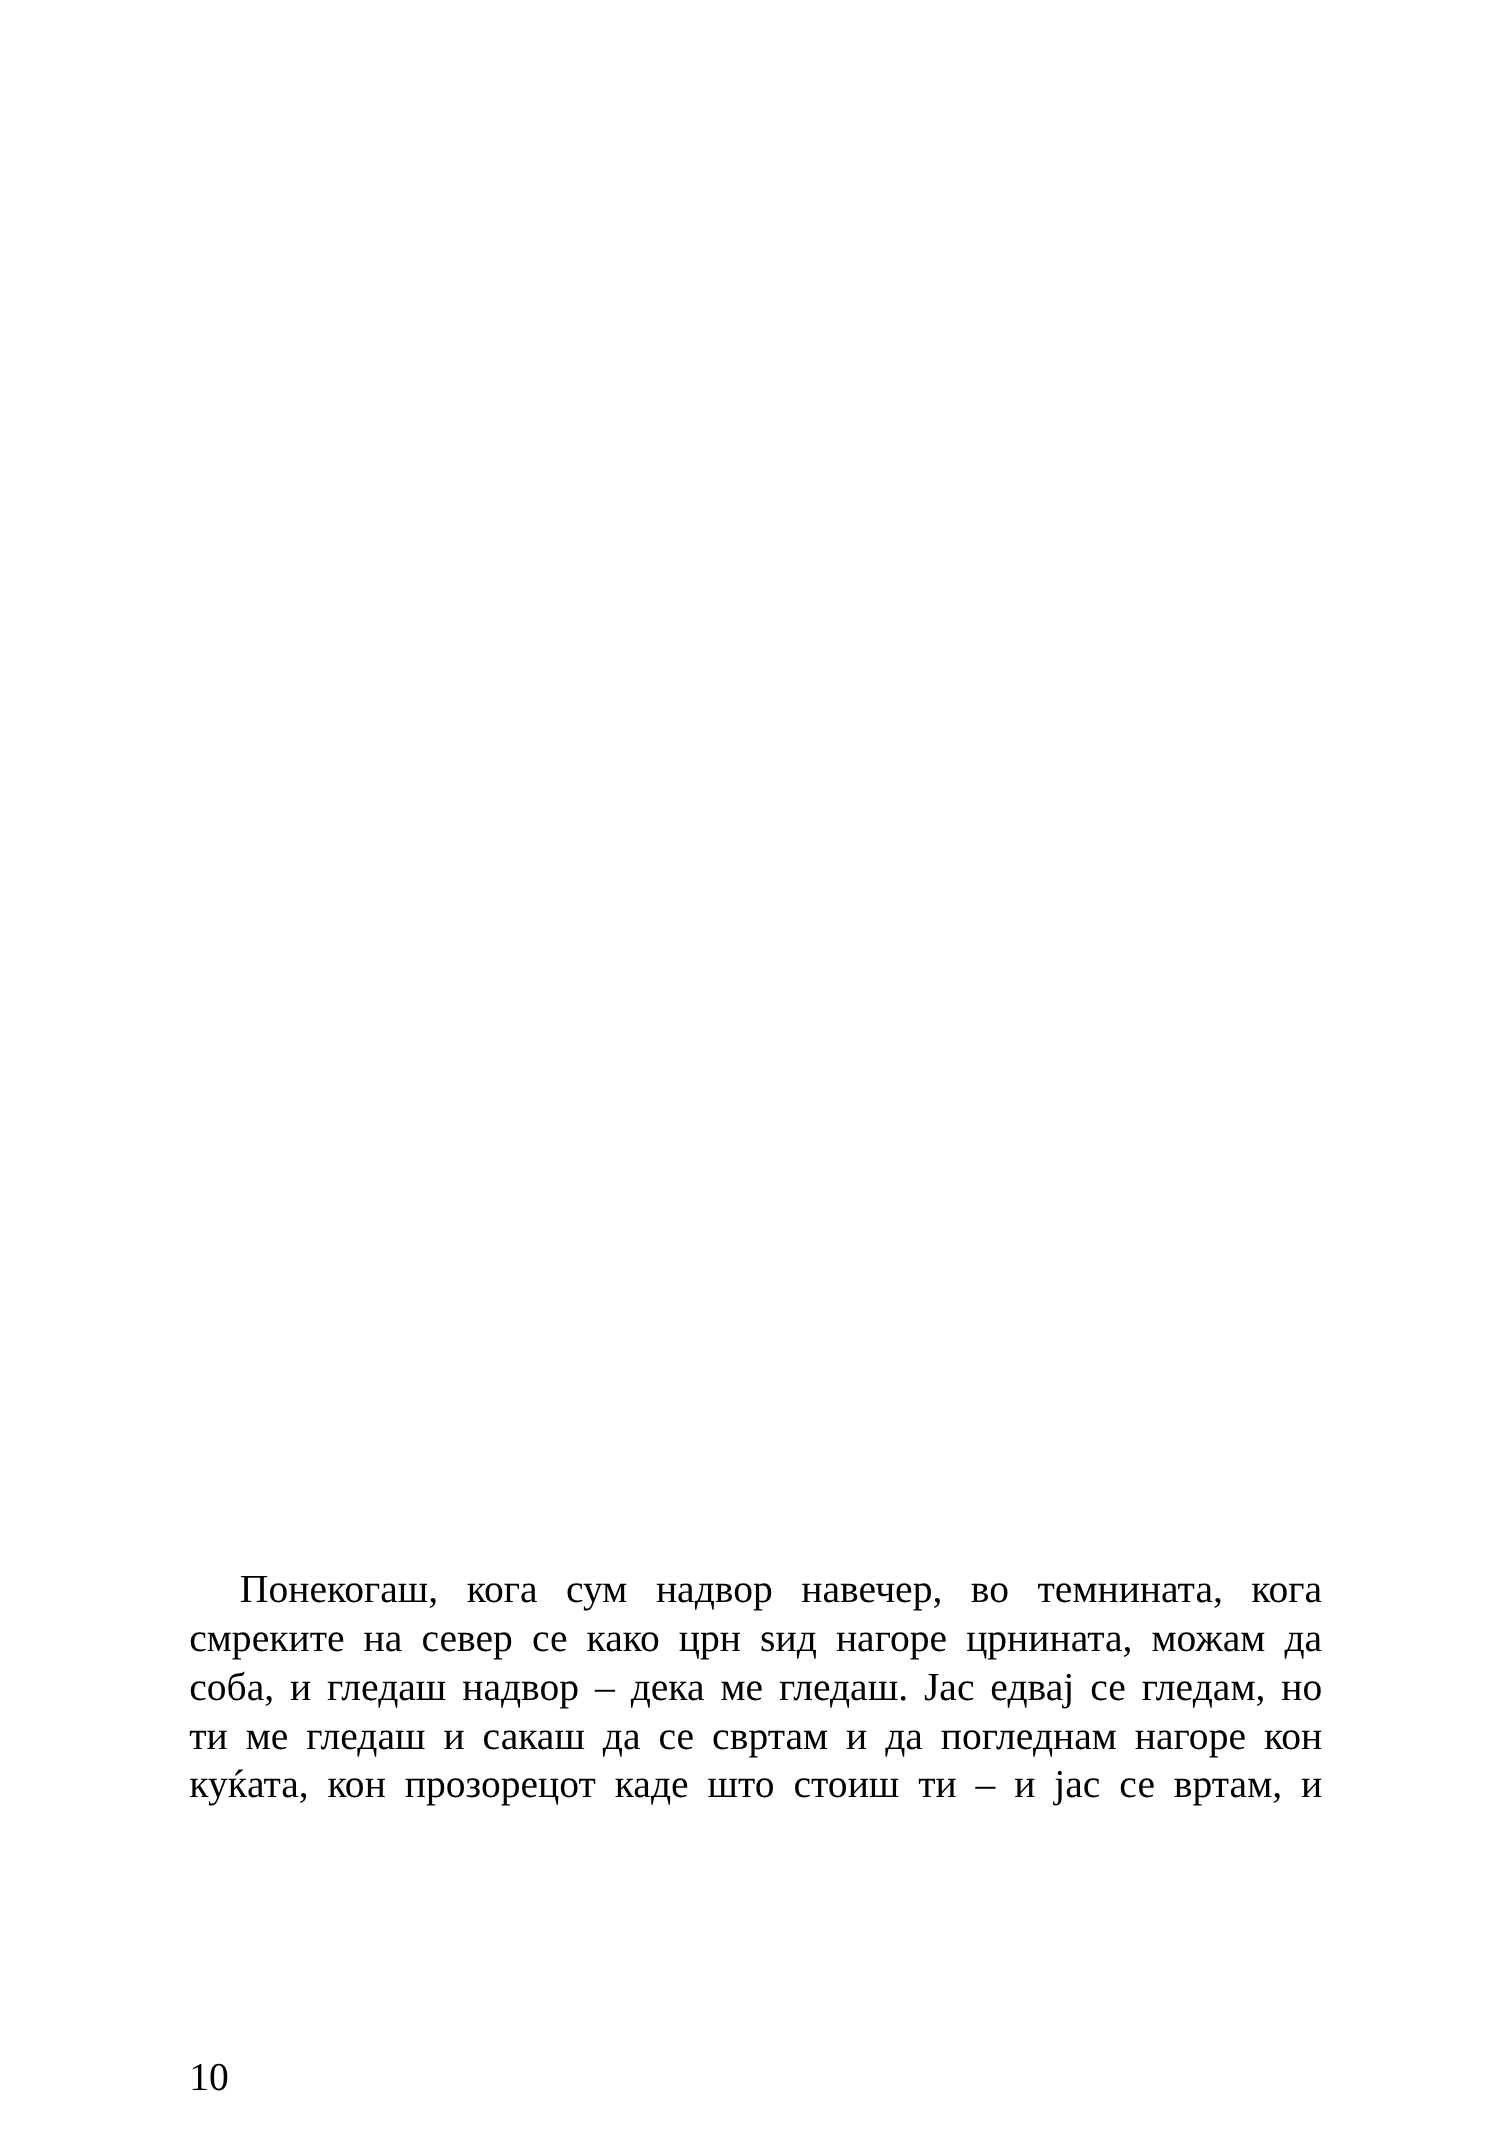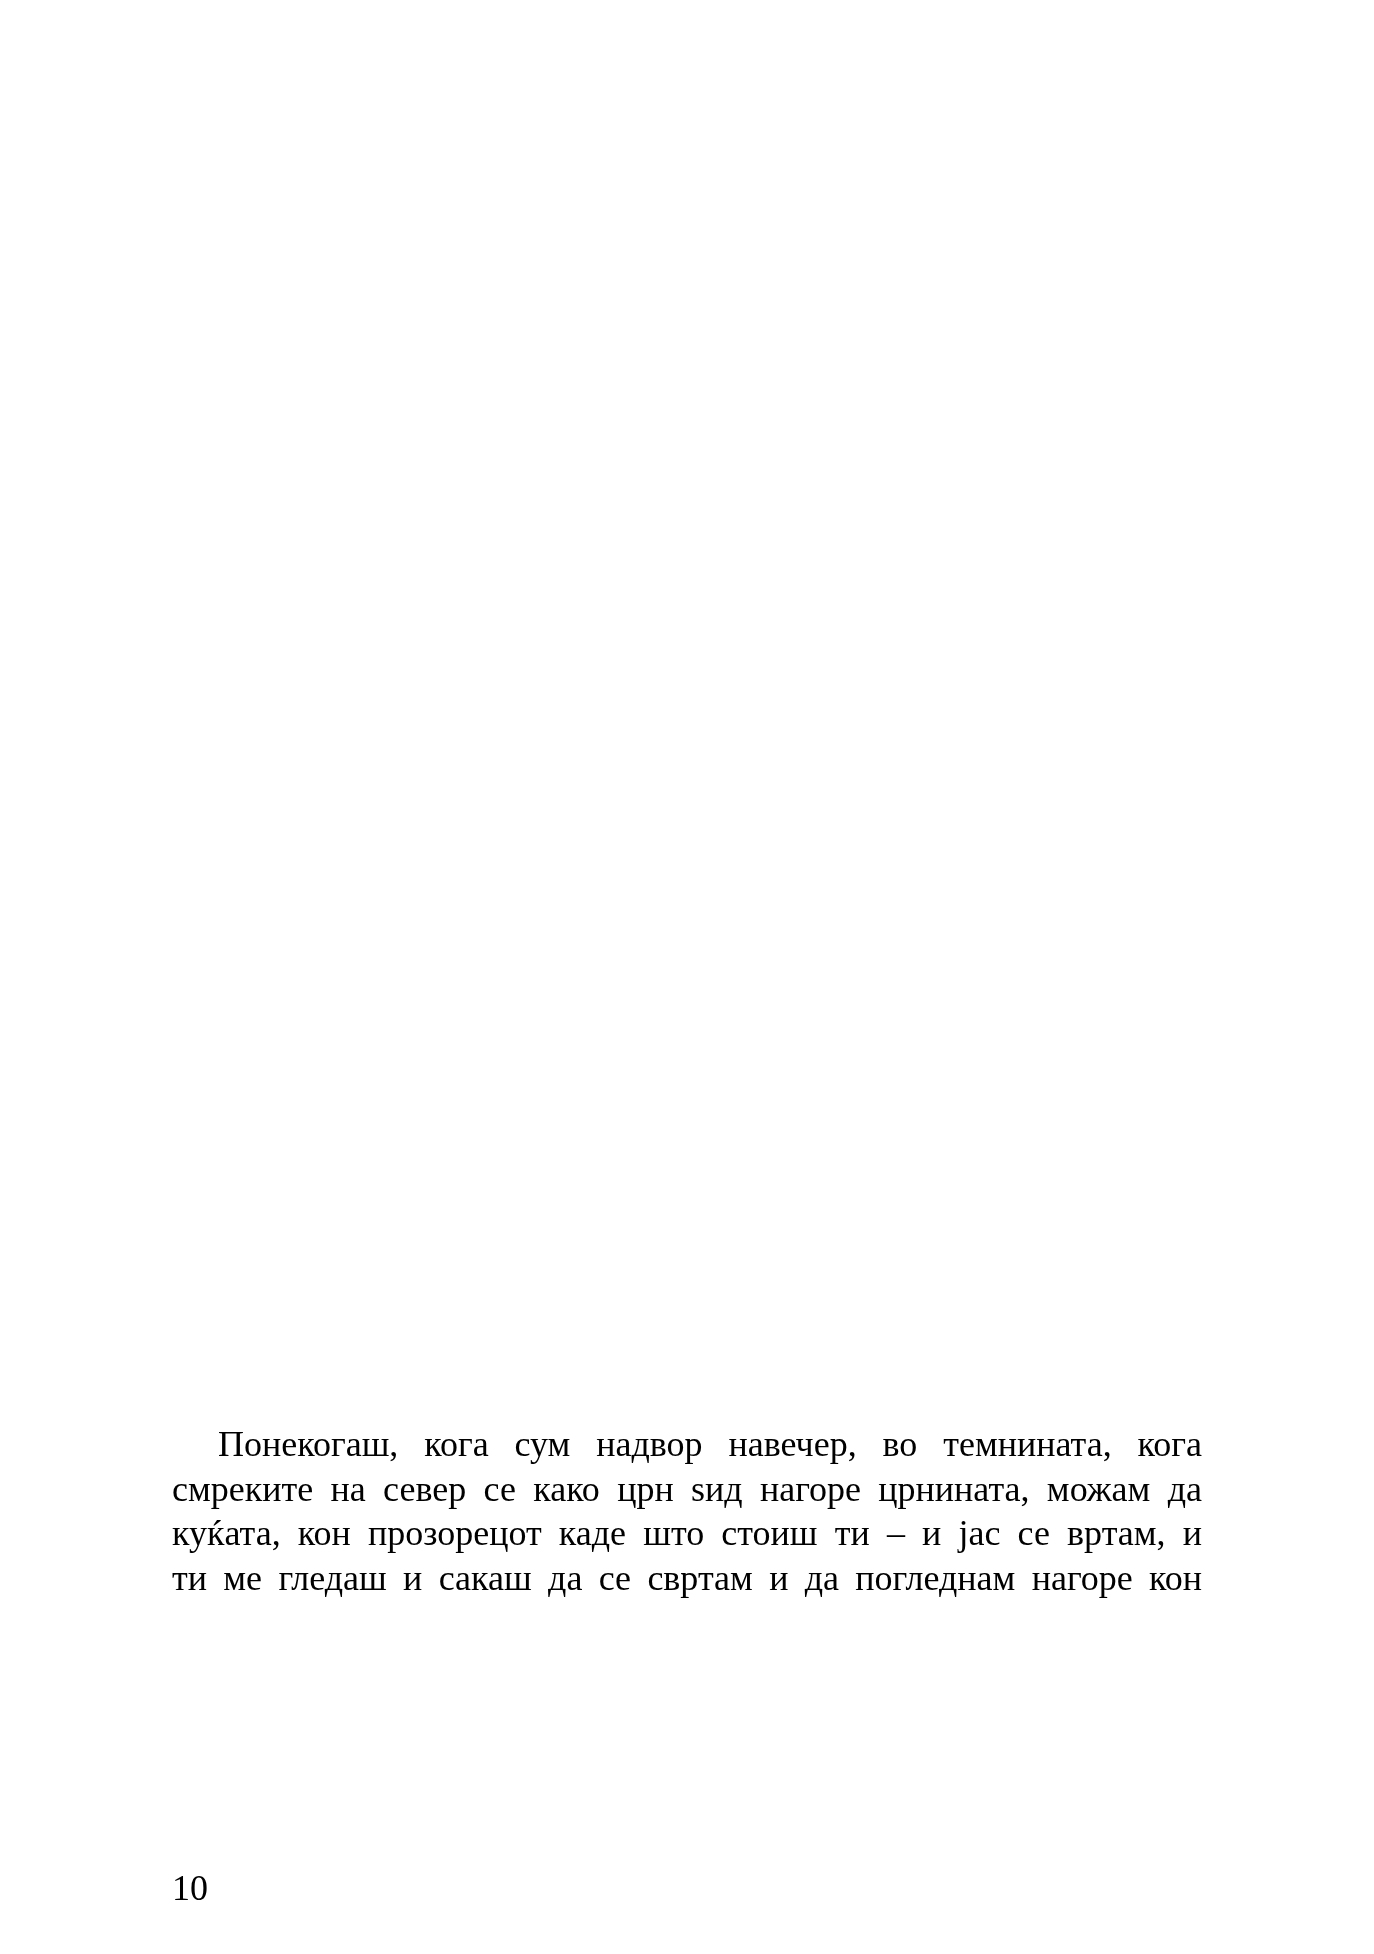--- a/index.html
+++ b/index.html
@@ -52,17 +52,18 @@
       margin-top: 28px;
     }
   </style>
 </head>
 <body>
 
 <div class="page">
   <div class="text-block">
     <span class="line first">Понекогаш, кога сум надвор навечер, во темнината, кога</span>
     <span class="line">смреките на север се како црн ѕид нагоре црнината, можам да</span>
+    <span class="line">соба, и гледаш надвор – дека ме гледаш. Јас едвај се гледам, но</span>
+    <span class="line">ти ме гледаш и сакаш да се свртам и да погледнам нагоре кон</span>
     <span class="line">куќата, кон прозорецот каде што стоиш ти – и јас се вртам, и</span>
-    <span class="line">ти ме гледаш и сакаш да се свртам и да погледнам нагоре кон</span>
   </div>
   <div class="page-number">10</div>
 </div>
 
 </body></html>

